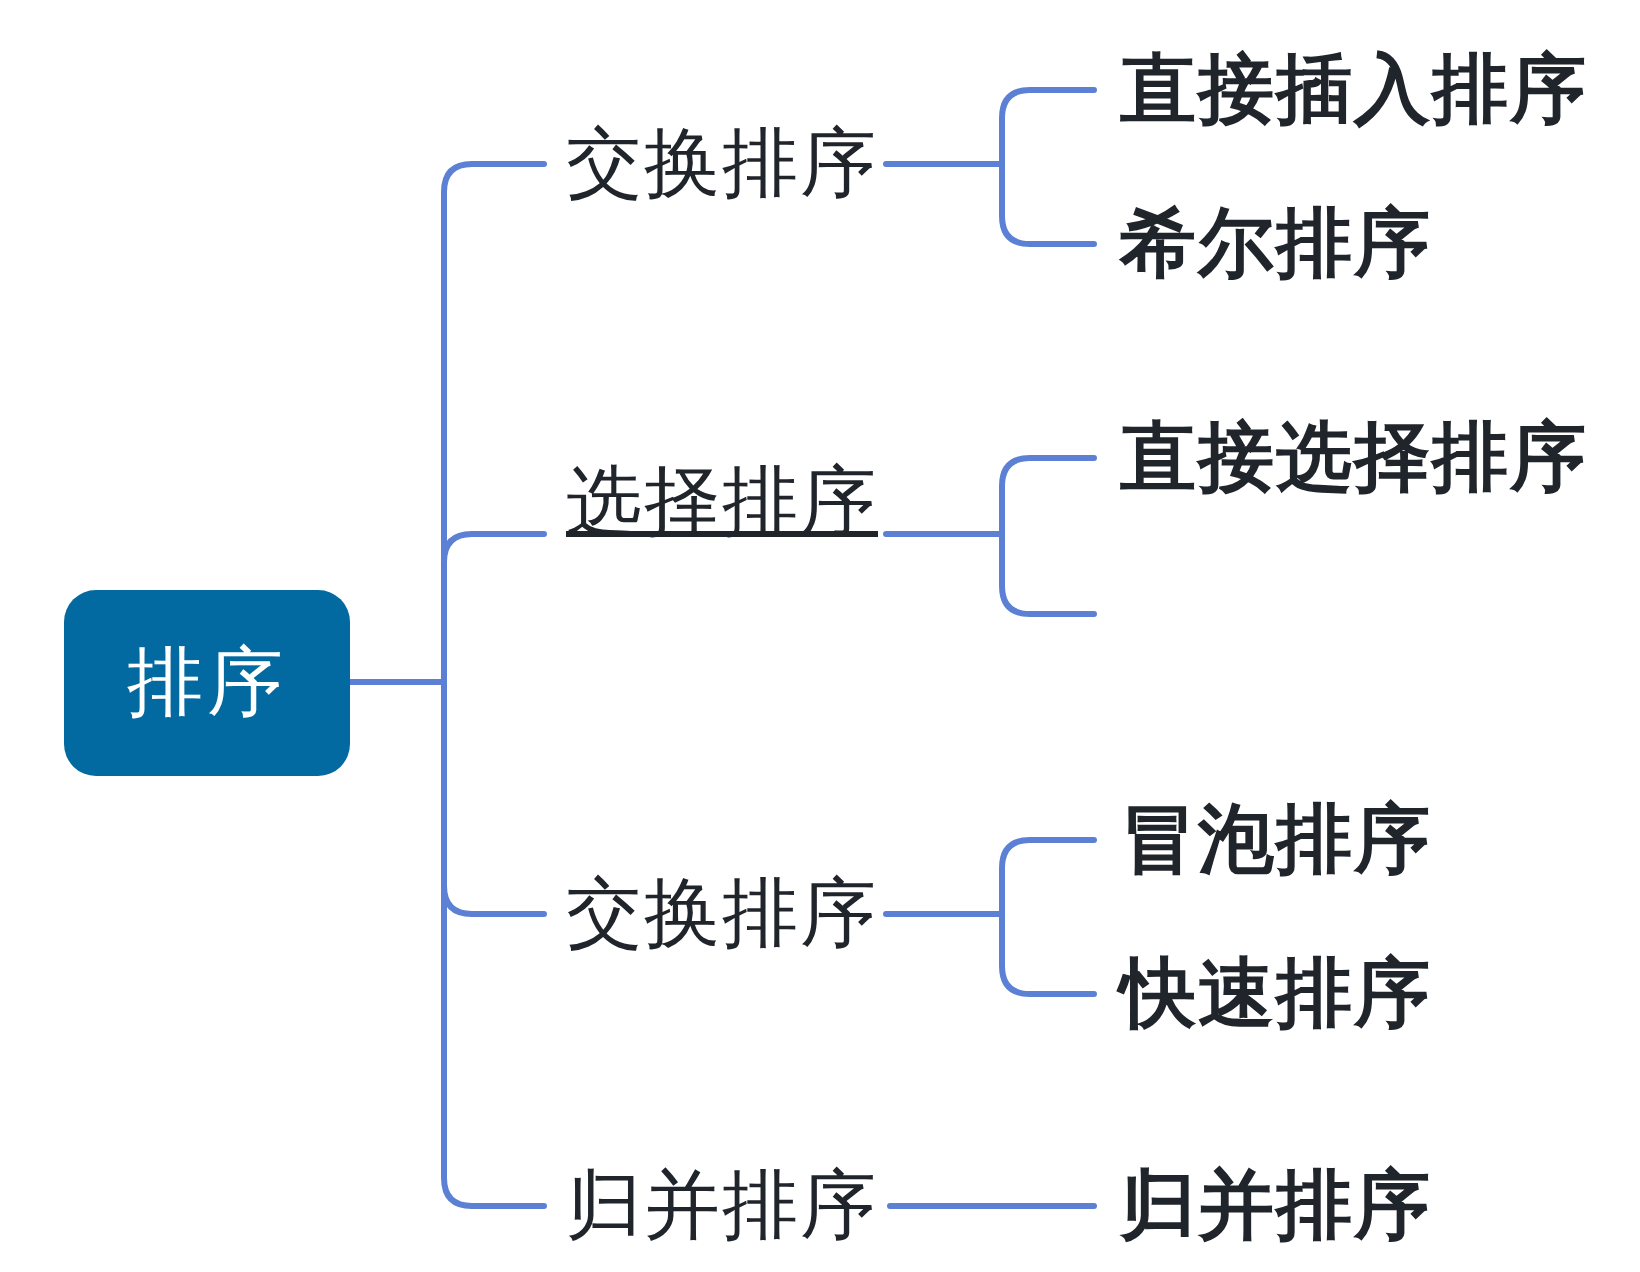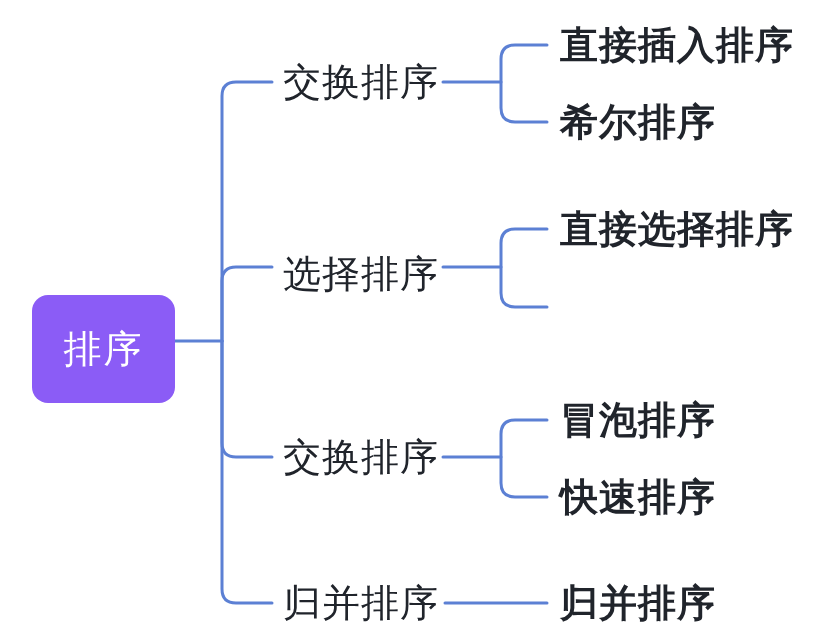--- a/index.html
+++ b/index.html
@@ -24,42 +24,42 @@
     fill: none;
     stroke: #5c80d4;
     stroke-width: 3;
     stroke-linecap: round;
   }
   .root-node {
     position: absolute;
     left: 32px;
     top: 295px;
     width: 143px;
-    height: 108px;
-    background: #8b5cf6;
+    height: 93px;
+    background: #0369a1;
     border-radius: 16px;
     color: #ffffff;
     font-size: 38px;
     display: flex;
     align-items: center;
     justify-content: center;
     letter-spacing: 2px;
   }
   .label {
     position: absolute;
     transform: translateY(-50%);
     color: #20242b;
     font-size: 38px;
     white-space: nowrap;
     letter-spacing: 1px;
   }
   .branch-label { left: 283px; }
   .child-label  { left: 560px; font-weight: bold; }
   .y-b1 { top: 82px; }
-  .y-b2 { top: 274px; }
+  .y-b2 { top: 251px; text-decoration: underline; }
   .y-b3 { top: 457px; }
   .y-b4 { top: 603px; }
   .y-c11 { top: 45px; }
   .y-c12 { top: 122px; }
   .y-c21 { top: 229px; }
   .y-c22 { top: 307px; }
   .y-c31 { top: 420px; }
   .y-c32 { top: 497px; }
   .y-c41 { top: 603px; }
 </style>

